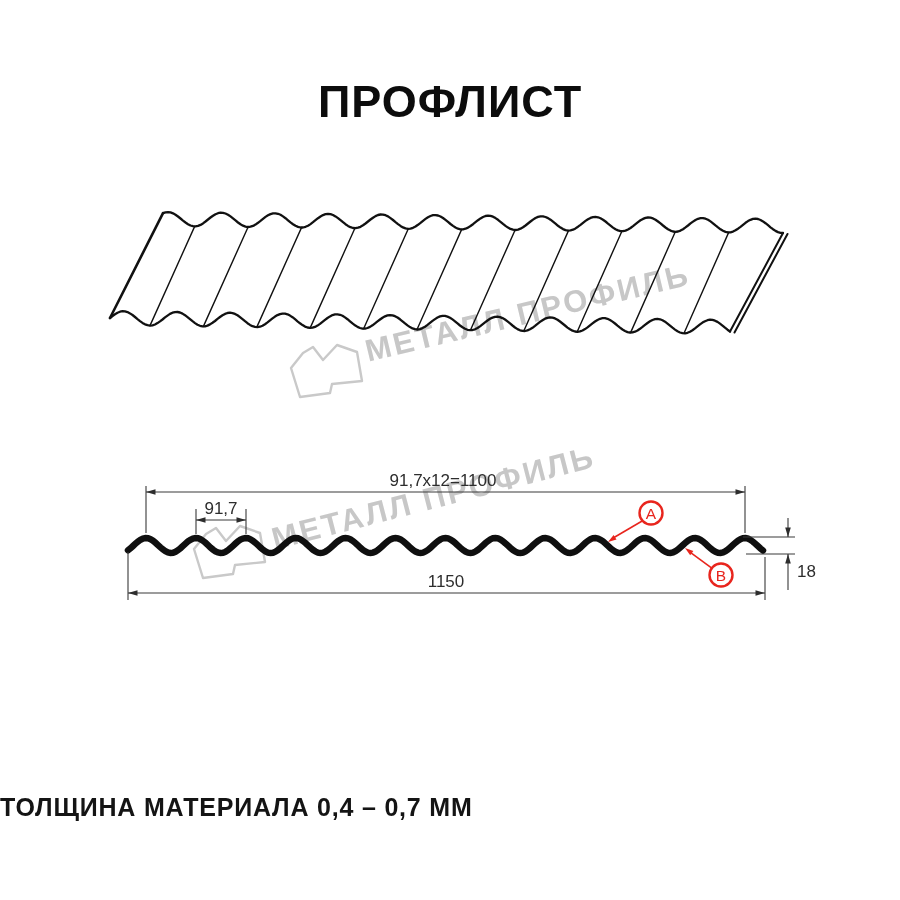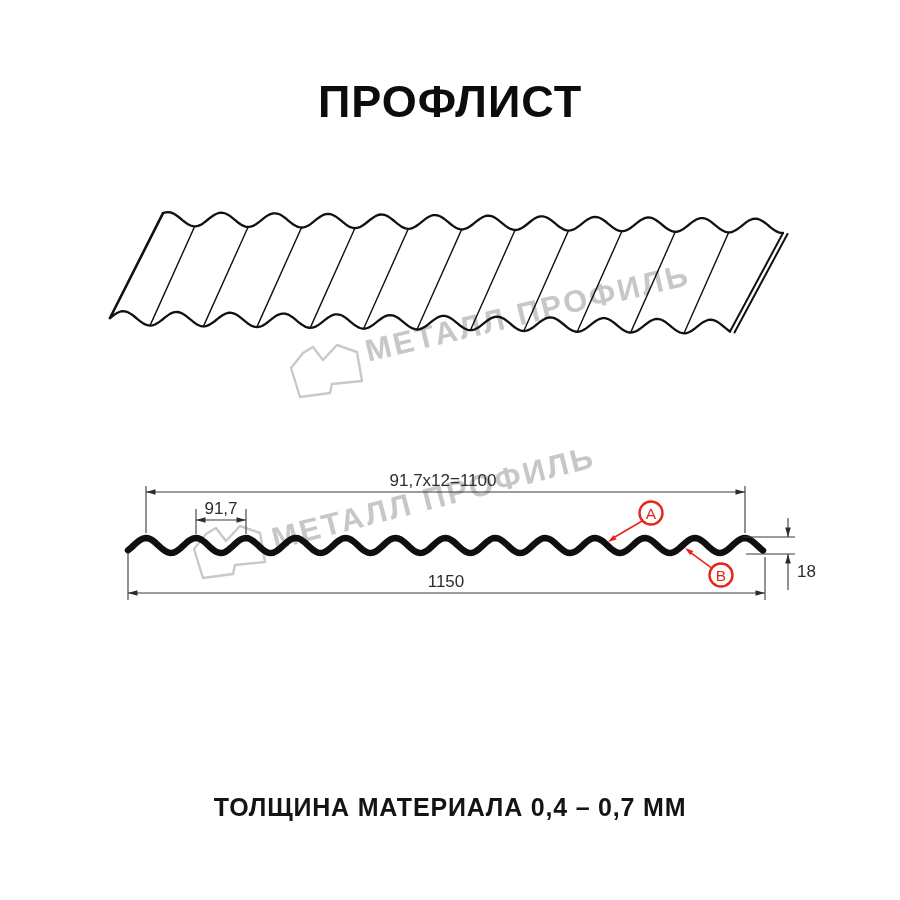--- a/index.html
+++ b/index.html
@@ -9,21 +9,21 @@
   }
   .title{
     position:absolute;left:0;top:76px;width:900px;text-align:center;
     font-size:45px;font-weight:800;letter-spacing:1px;color:#0c0c0c;
   }
   .subtitle{
     position:absolute;left:0;top:129px;width:900px;text-align:center;
     font-size:24px;font-weight:600;letter-spacing:0.5px;color:#141414;
   }
   .footer{
-    position:absolute;left:0;top:793px;width:900px;text-align:center;
+    position:absolute;left:0;top:793px;width:900px;
     font-size:25px;font-weight:600;letter-spacing:0.8px;color:#141414;
   }
   svg{position:absolute;left:0;top:0;}
   .dimtext{font-size:17px;fill:#2d2d2d;font-weight:400;}
   .wmtext{font-size:31px;font-weight:700;letter-spacing:2.5px;fill:#c7c7c7;}
   .callout-letter{font-size:15.5px;fill:#e8251d;font-weight:400;}
 </style>
 </head>
 <body>
 

